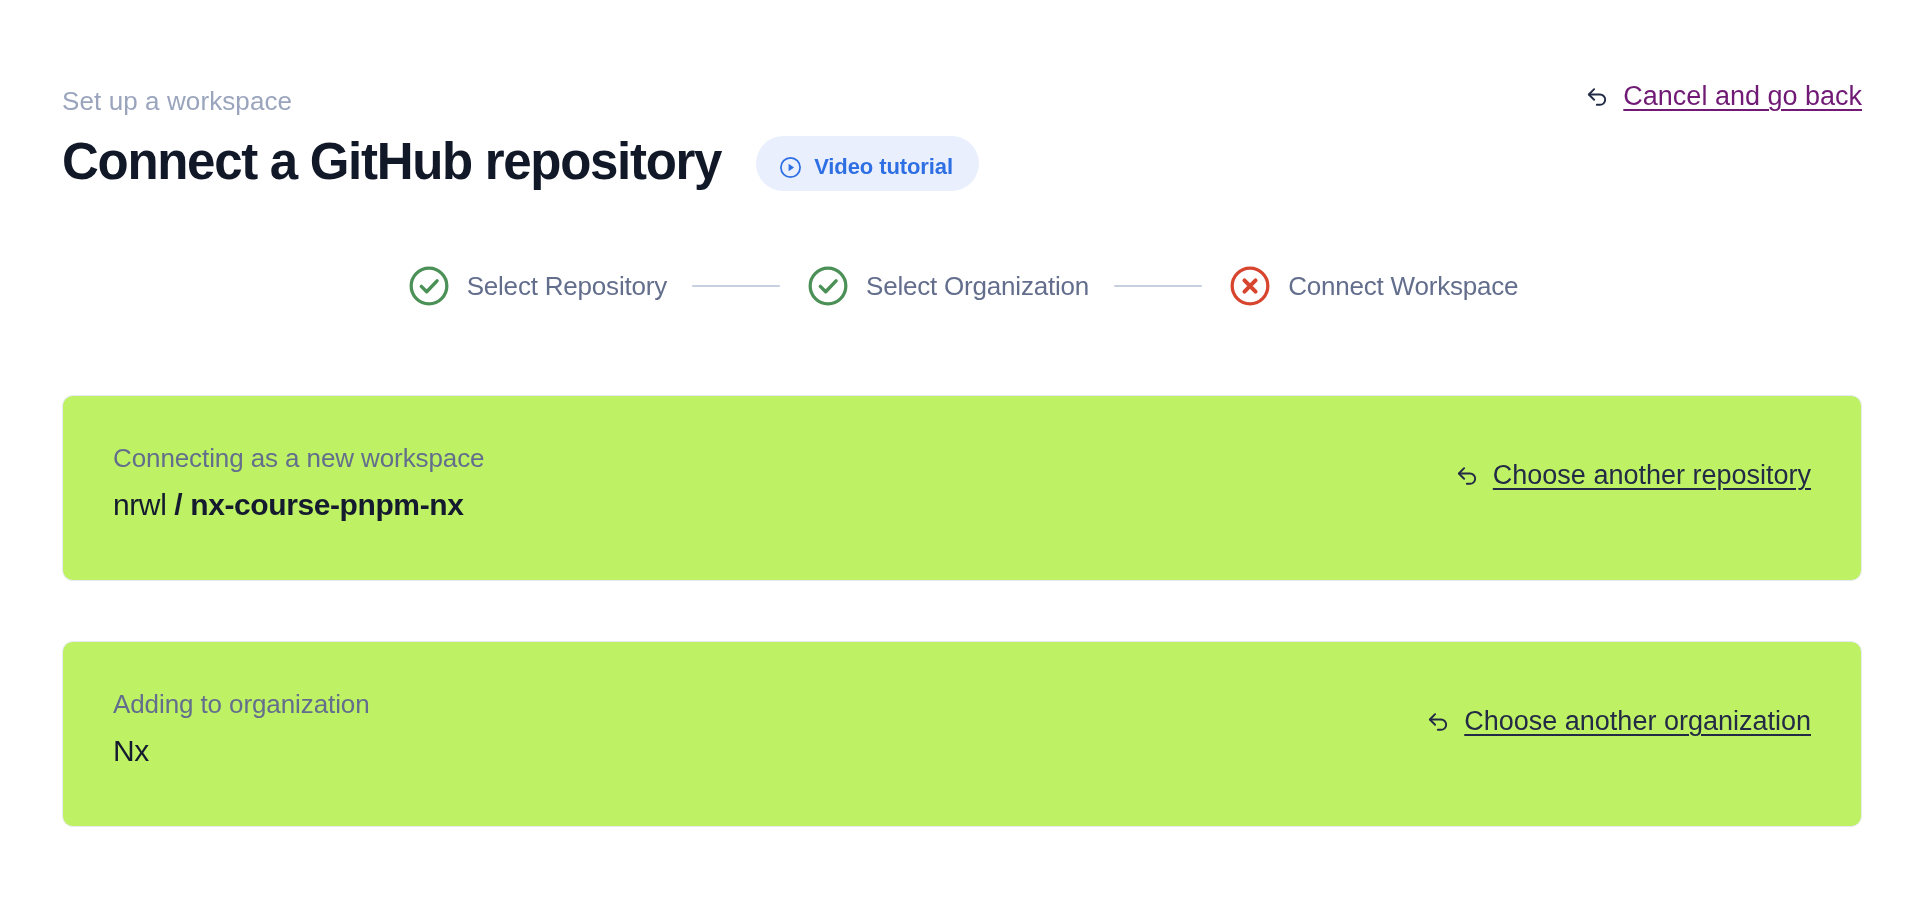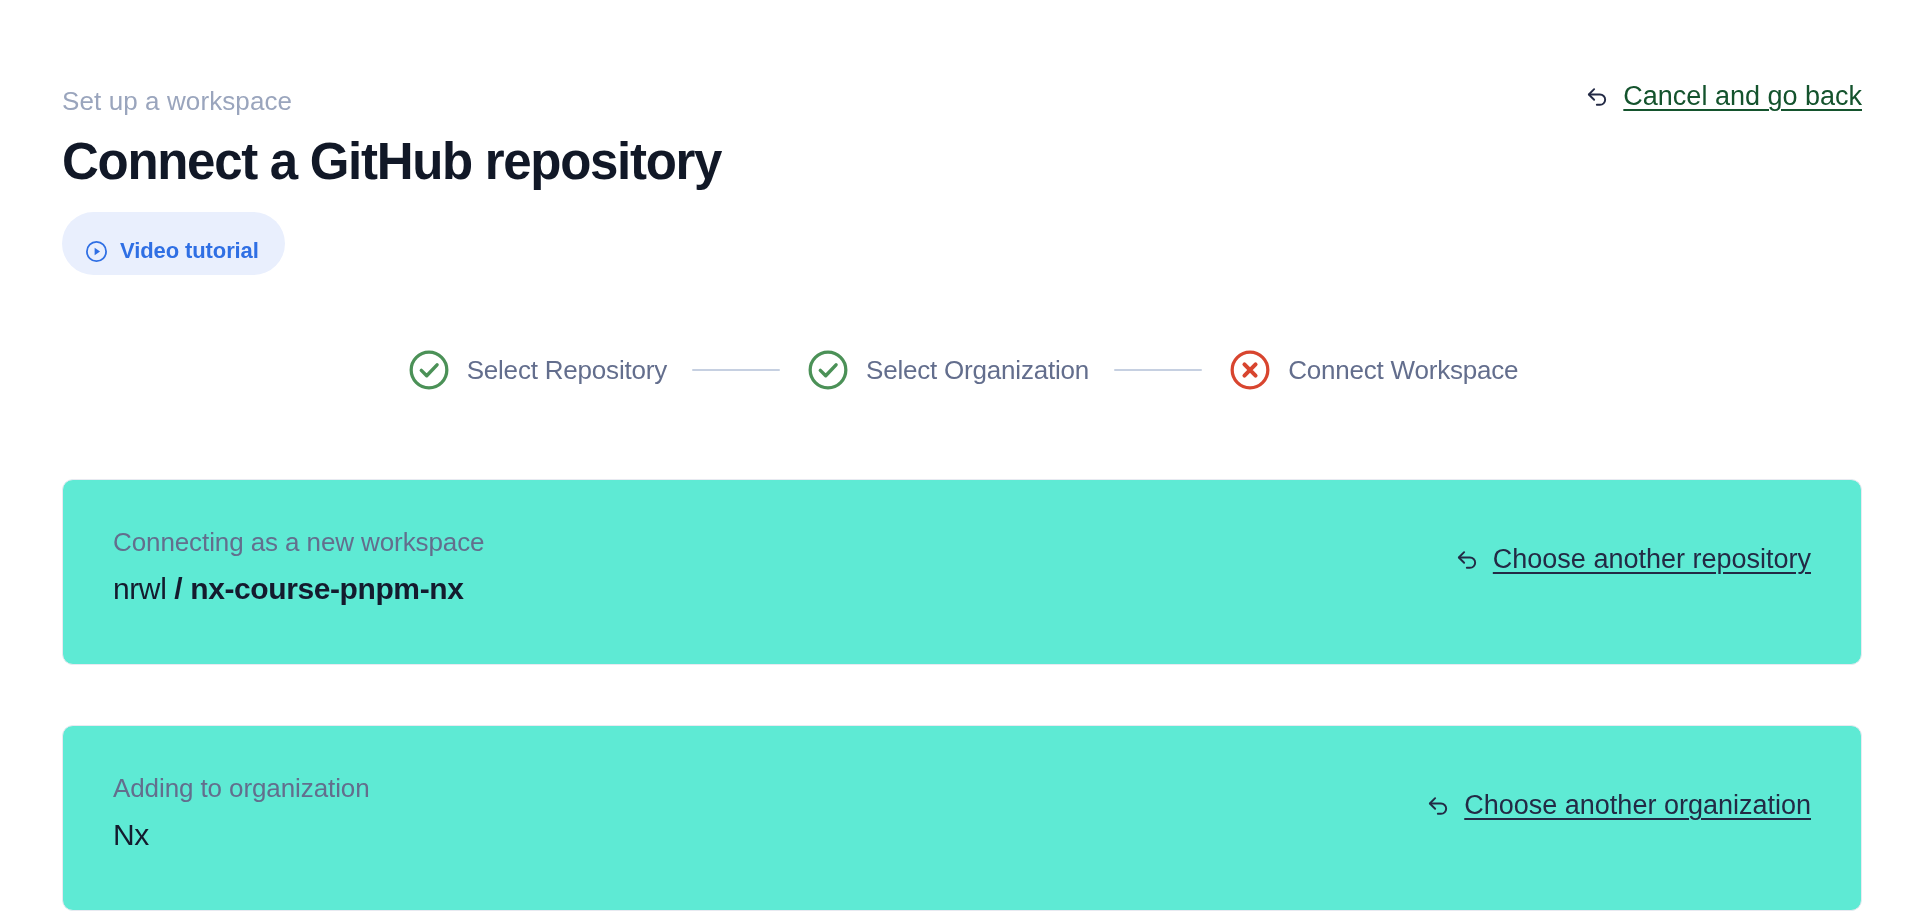--- a/index.html
+++ b/index.html
@@ -31,42 +31,41 @@
   }
   .eyebrow {
     font-size: 26px;
     line-height: 30px;
     color: #9aa5bd;
     font-weight: 400;
     letter-spacing: 0.1px;
   }
   .title-row {
     display: flex;
-    align-items: flex-start;
-    gap: 21px;
+    align-items: flex-end;
+    gap: 35px;
     margin-top: 17px;
-    flex-direction: column;
   }
   .page-title {
     font-size: 51px;
     line-height: 58px;
     font-weight: 700;
     letter-spacing: -1.3px;
     color: #111827;
     margin: 0;
     white-space: nowrap;
   }
 
   .video-badge {
     display: inline-flex;
     align-items: center;
     gap: 11px;
     background: #e9effd;
     border-radius: 999px;
-    padding: 26px 26px 11px 22px;
+    padding: 18px 26px 11px 22px;
     cursor: pointer;
     border: none;
     user-select: none;
   }
   .video-badge .badge-label {
     font-size: 22px;
     font-weight: 700;
     color: #2f6fe4;
     letter-spacing: -0.1px;
     white-space: nowrap;
@@ -80,21 +79,21 @@
     right: 0;
     display: inline-flex;
     align-items: center;
     gap: 12px;
     cursor: pointer;
     text-decoration: none;
   }
   .cancel-link .link-text {
     font-size: 27px;
     line-height: 32px;
-    color: #14532d;
+    color: #701a75;
     text-decoration: underline;
     text-underline-offset: 4px;
     text-decoration-thickness: 1.6px;
     white-space: nowrap;
   }
   .uturn-icon { display: block; width: 27px; height: 27px; flex: none; }
 
   
   .stepper {
     display: flex;
@@ -124,21 +123,21 @@
     flex: none;
     border-radius: 2px;
   }
 
   
   .cards { margin-top: 86px; }
   .card {
     position: relative;
     border: 1.5px solid #e8eaf1;
     border-radius: 11px;
-    background: #5eead4;
+    background: #bef264;
     height: 186px;
     padding: 47px 50px;
     display: flex;
     align-items: flex-start;
     justify-content: space-between;
   }
   .card + .card { margin-top: 60px; }
 
   .card-body { display: flex; flex-direction: column; }
   .card-caption {

